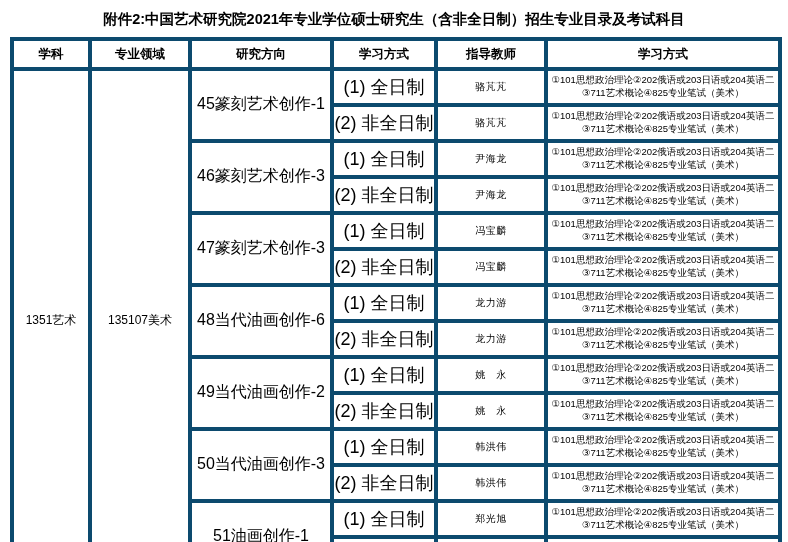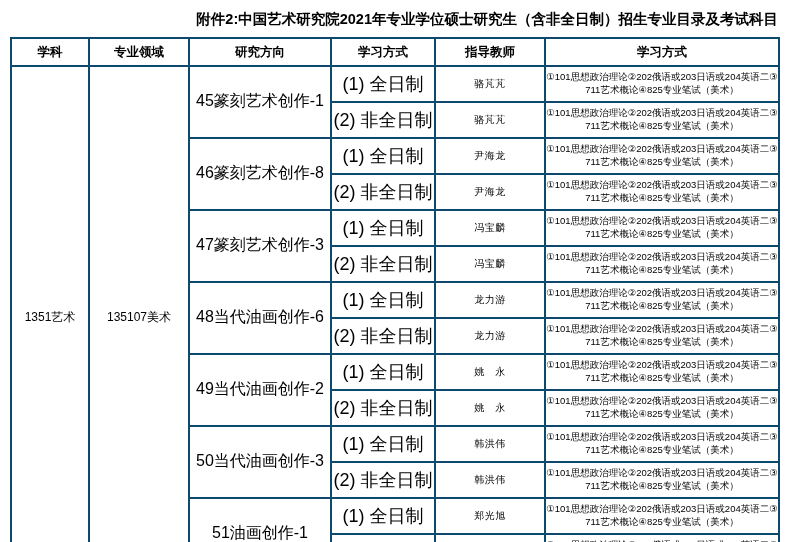--- a/index.html
+++ b/index.html
@@ -15,33 +15,33 @@
     overflow: hidden;
   }
   .page {
     width: 788px;
     box-sizing: border-box;
     padding: 8px 10px 0 10px;
   }
   .doc-title {
     font-size: 14.5px;
     font-weight: bold;
-    text-align: right;
+    text-align: center;
     letter-spacing: 0px;
     margin: 2px 0 8px 0;
     line-height: 1.3;
   }
   table.catalog {
     border-collapse: collapse;
     width: 768px;
     table-layout: fixed;
   }
   table.catalog th,
   table.catalog td {
-    border: 2px solid #0c4a6e;
+    border: 4px solid #0c4a6e;
     padding: 0;
     vertical-align: middle;
     text-align: center;
   }
   thead th {
     font-size: 12.5px;
     font-weight: bold;
     height: 26px;
     line-height: 26px;
   }
@@ -113,21 +113,21 @@
           <td class="cell-mode">(1) 全日制</td>
           <td class="cell-teacher">骆芃芃</td>
           <td class="cell-subjects">①101思想政治理论②202俄语或203日语或204英语二③711艺术概论④825专业笔试（美术）</td>
         </tr>
         <tr>
           <td class="cell-mode">(2) 非全日制</td>
           <td class="cell-teacher">骆芃芃</td>
           <td class="cell-subjects">①101思想政治理论②202俄语或203日语或204英语二③711艺术概论④825专业笔试（美术）</td>
         </tr>
         <tr>
-          <td class="cell-direction" rowspan="2">46篆刻艺术创作-8</td>
+          <td class="cell-direction" rowspan="2">46篆刻艺术创作-3</td>
           <td class="cell-mode">(1) 全日制</td>
           <td class="cell-teacher">尹海龙</td>
           <td class="cell-subjects">①101思想政治理论②202俄语或203日语或204英语二③711艺术概论④825专业笔试（美术）</td>
         </tr>
         <tr>
           <td class="cell-mode">(2) 非全日制</td>
           <td class="cell-teacher">尹海龙</td>
           <td class="cell-subjects">①101思想政治理论②202俄语或203日语或204英语二③711艺术概论④825专业笔试（美术）</td>
         </tr>
         <tr>

